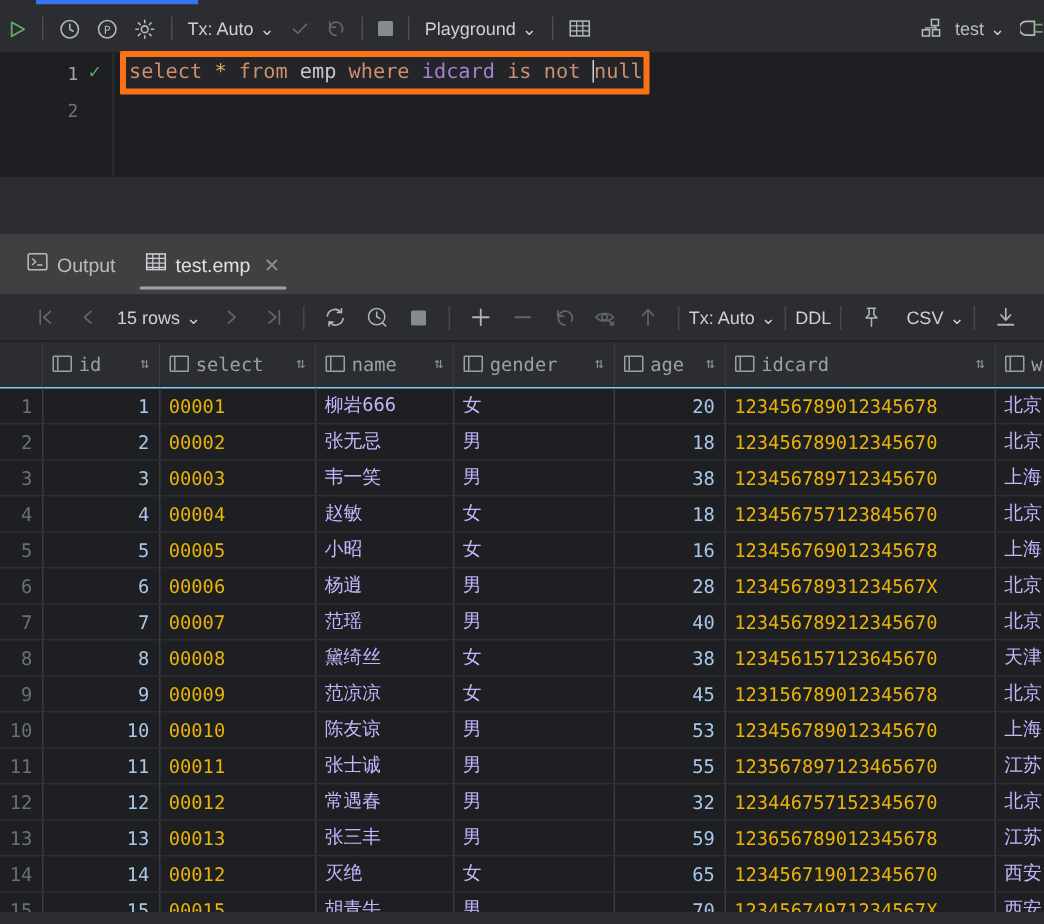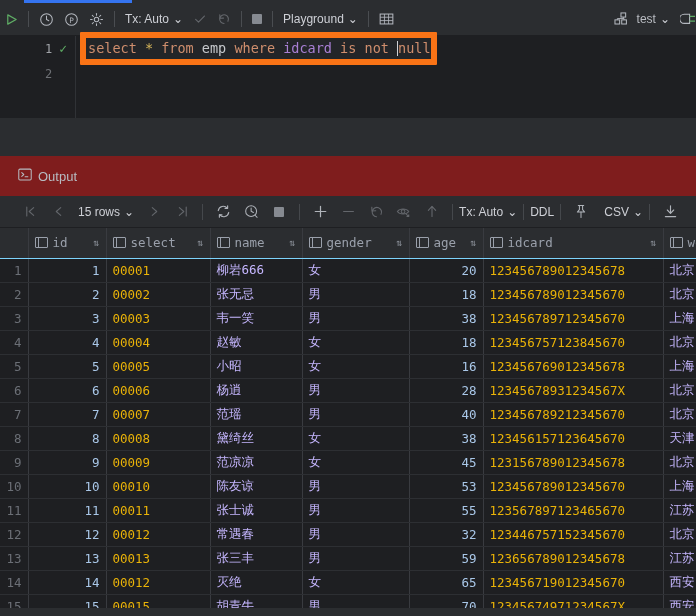--- a/index.html
+++ b/index.html
@@ -68,21 +68,21 @@
   .gutter-line .ln { color: #6e7176; }
   .gutter-line.active .ln { color: #a0a3a8; }
   .check { color: #5fad65; font-size: 13px; line-height: 1; }
   .code-area { flex: 1; position: relative; padding-top: 0; }
   .code-line {
     height: 25px; display: flex; align-items: center;
     font-family: "DejaVu Sans Mono", monospace; font-size: 13.5px;
     padding-left: 4px; white-space: pre;
   }
   .stmt-box {
-    border: 6px solid #f97316; border-radius: 1px;
+    border: 4px solid #f97316; border-radius: 1px;
     padding: 1px 0 1px 2px; line-height: 19px;
     background: #232528;
   }
   .kw { color: #cf8e6d; }
   .star { color: #d4b45a; }
   .tbl { color: #c6c8cc; }
   .col { color: #a87fd4; }
   .caret-bar {
     display: inline-block; width: 1px; height: 15px;
     background: #cfd1d5; vertical-align: -3px; margin-right: 0px;
@@ -91,21 +91,21 @@
   
   .splitter {
     position: absolute; left: 0; top: 118px; width: 696px; height: 38px;
     background: #2b2d30;
     border-bottom: 1px solid #1e1f22;
   }
 
   
   .res-tabs {
     position: absolute; left: 0; top: 156px; width: 696px; height: 40px;
-    background: #7f1d1d; display: flex; align-items: center;
+    background: #404040; display: flex; align-items: center;
     padding-left: 10px; box-sizing: border-box; gap: 4px;
   }
   .res-tab {
     display: flex; align-items: center; gap: 6px;
     height: 38px; padding: 0 8px; position: relative;
     font-size: 13px; color: #b8bcc2;
   }
   .res-tab.active { color: #dfe1e5; }
   .res-tab.active .tab-underline {
     position: absolute; left: 4px; right: 4px; bottom: 2px;
@@ -297,20 +297,31 @@
   <div class="res-tabs">
     <div class="res-tab">
       <span>
         <svg width="14" height="13" viewBox="0 0 15 14">
             <rect x="0.8" y="1.2" width="13.4" height="11.6" rx="1.3" fill="none" stroke="#b8bcc2" stroke-width="1.1"></rect>
             <path d="M4 5 L6.2 7 L4 9" fill="none" stroke="#b8bcc2" stroke-width="1.1" stroke-linecap="round" stroke-linejoin="round"></path>
             <path d="M7.6 9.4 H10.6" stroke="#b8bcc2" stroke-width="1.1" stroke-linecap="round"></path>
           </svg>
       </span>
       <span>Output</span>
+    </div>
+    <div class="res-tab active">
+      <span>
+        <svg width="14" height="13" viewBox="0 0 15 14">
+            <rect x="0.8" y="1.4" width="13.4" height="11.2" fill="none" stroke="#cfd2d7" stroke-width="1.1"></rect>
+            <path d="M0.8 4.6 H14.2 M0.8 8 H14.2 M0.8 11 H14.2 M5.2 1.4 V12.6 M9.8 1.4 V12.6" stroke="#cfd2d7" stroke-width="0.85"></path>
+          </svg>
+      </span>
+      <span>test.emp</span>
+      <span class="tab-close">✕</span>
+      <span class="tab-underline"></span>
     </div>
   </div>
 
   <div class="grid-tb">
     <div class="gtb-btn dim" style="margin-left:8px;">
       <svg width="13" height="13" viewBox="0 0 14 14">
           <path d="M3 2.2 V11.8" stroke="#63666b" stroke-width="1.2" stroke-linecap="round"></path>
           <path d="M10.4 2.8 L5.6 7 L10.4 11.2" fill="none" stroke="#63666b" stroke-width="1.2" stroke-linecap="round" stroke-linejoin="round"></path>
         </svg>
     </div>

